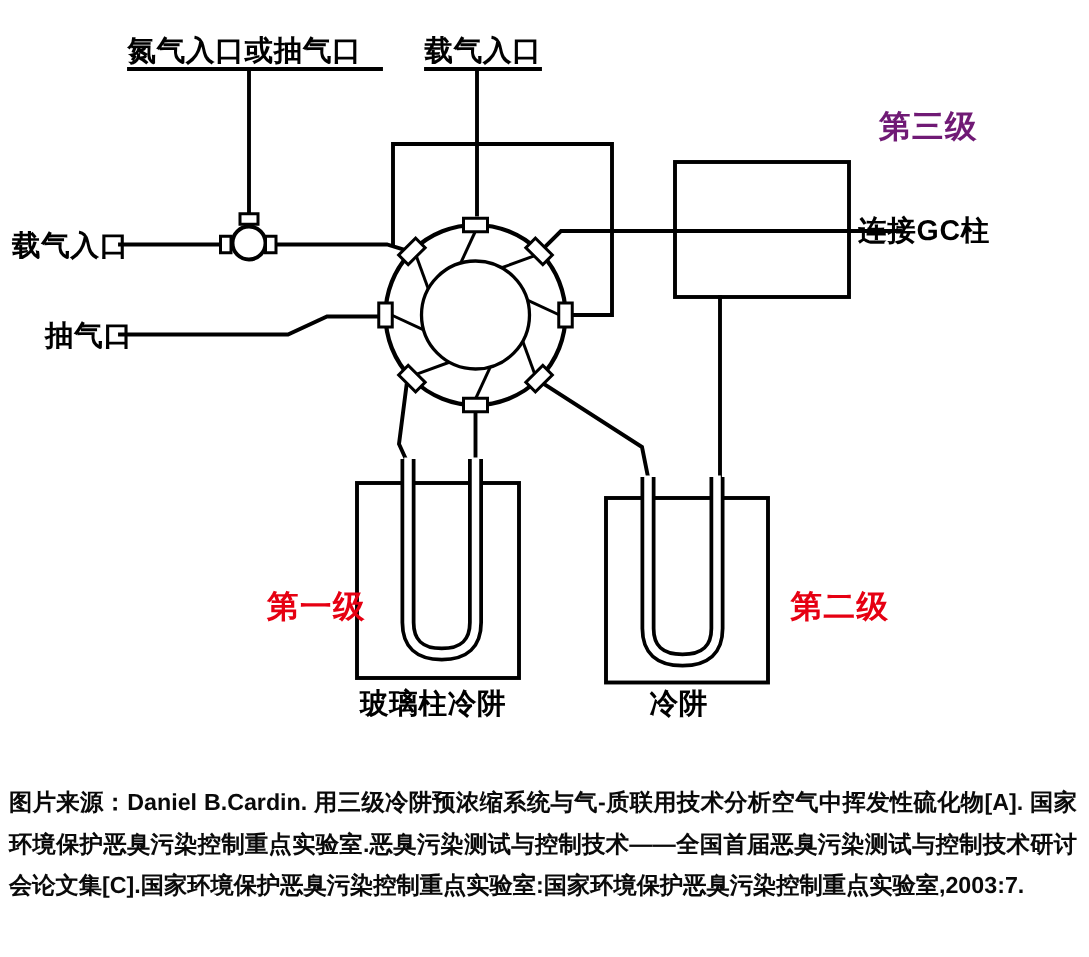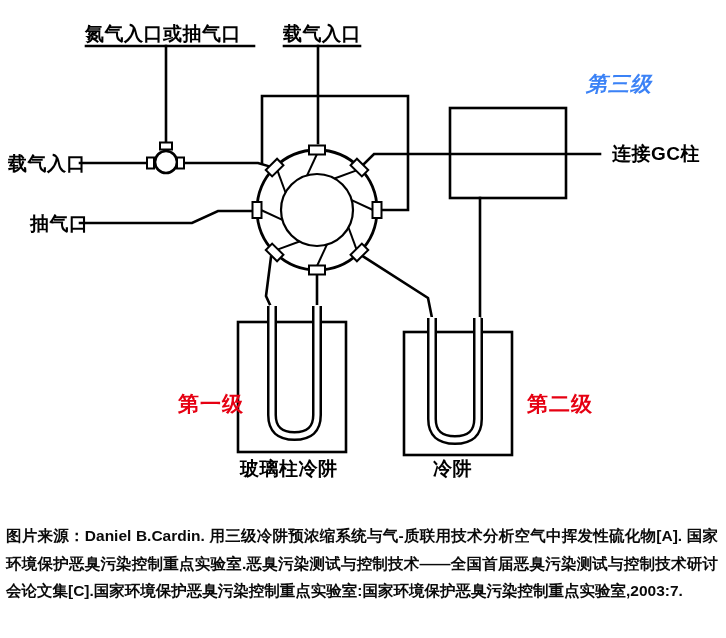--- a/index.html
+++ b/index.html
@@ -87,23 +87,23 @@
       <g>
         <rect x="160" y="142.5" width="12" height="7" fill="#fff" stroke="#000" stroke-width="2"></rect>
         <circle cx="166" cy="162" r="11" fill="#fff" stroke="#000" stroke-width="2.6"></circle>
         <rect x="147" y="157.5" width="7" height="11" fill="#fff" stroke="#000" stroke-width="2"></rect>
         <rect x="177" y="157.5" width="7" height="11" fill="#fff" stroke="#000" stroke-width="2"></rect>
       </g>
     </svg>
 
     <div class="dlabel" style="left:85px;top:21px;">氮气入口或抽气口</div>
     <div class="dlabel" style="left:283px;top:21px;">载气入口</div>
-    <div class="dlabel stage" style="left: 586px; top: 70px; color: #3b82f6; font-style: italic;">第三级</div>
+    <div class="dlabel stage" style="left: 586px; top: 70px; color: #701a75;">第三级</div>
     <div class="dlabel" style="left:8px;top:151px;">载气入口</div>
-    <div class="dlabel" style="left:612px;top:141px;">连接GC柱</div>
+    <div class="dlabel" style="left:572px;top:141px;">连接GC柱</div>
     <div class="dlabel" style="left:30px;top:211px;">抽气口</div>
     <div class="dlabel stage" style="left: 155px; top: 390px; color: rgb(230, 0, 18); margin-left: 23px;">第一级</div>
     <div class="dlabel stage" style="left: 527px; top: 390px; color: rgb(230, 0, 18);">第二级</div>
     <div class="dlabel" style="left:240px;top:456px;">玻璃柱冷阱</div>
     <div class="dlabel" style="left:433px;top:456px;">冷阱</div>
   </div>
 
   <p class="caption">图片来源：Daniel B.Cardin. 用三级冷阱预浓缩系统与气-质联用技术分析空气中挥发性硫化物[A]. 国家环境保护恶臭污染控制重点实验室.恶臭污染测试与控制技术——全国首届恶臭污染测试与控制技术研讨会论文集[C].国家环境保护恶臭污染控制重点实验室:国家环境保护恶臭污染控制重点实验室,2003:7.</p>
 
 </div>

